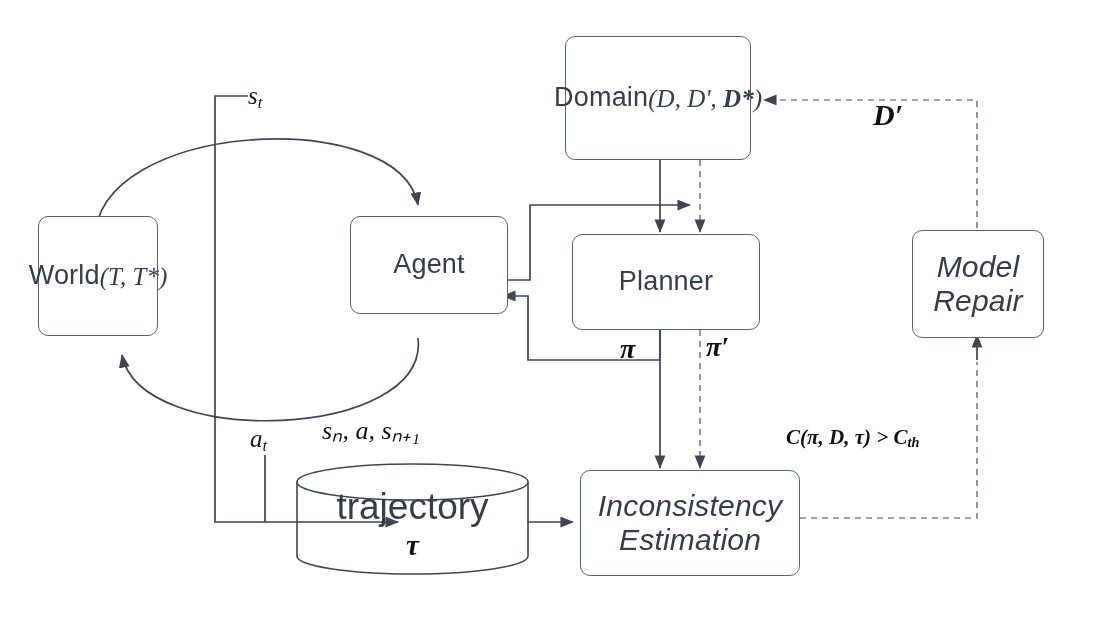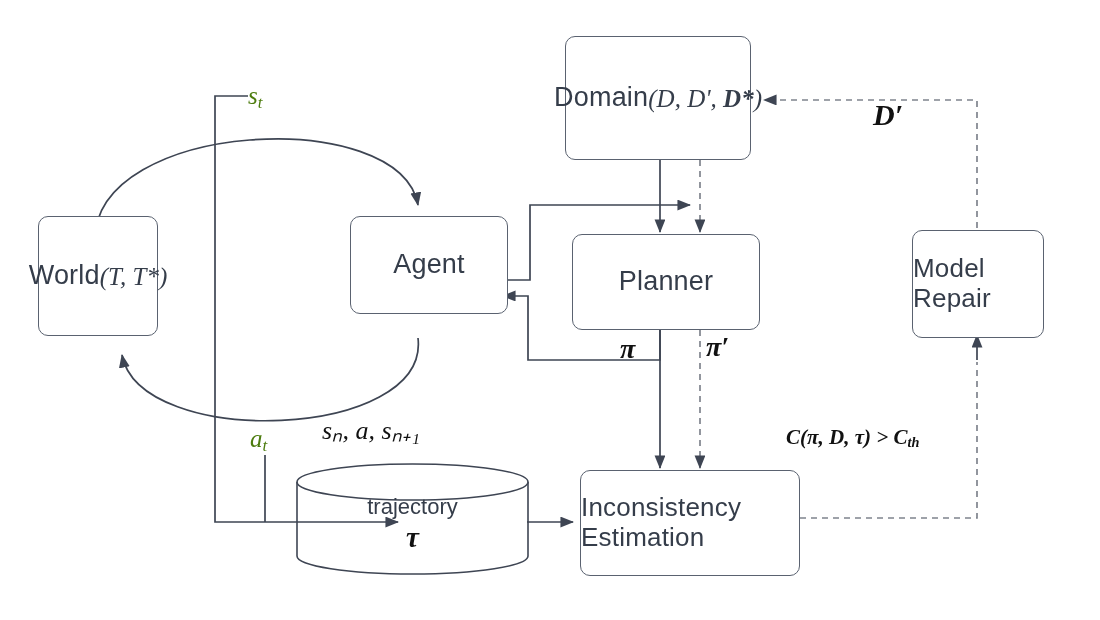--- a/index.html
+++ b/index.html
@@ -34,22 +34,24 @@
     color: #353d4a;
     font-family: "Liberation Sans", sans-serif;
     line-height: 1.15;
   }
   .node .title {
     font-size: 27px;
     letter-spacing: 0.2px;
     white-space: nowrap;
   }
   .node .title.two-line {
-    font-size: 26px;
+    font-size: 30px;
+    text-align: center;
     white-space: normal;
+    font-style: italic;
   }
   .node .sub {
     font-family: "Liberation Serif", serif;
     font-style: italic;
     font-size: 25px;
     margin-top: 2px;
     white-space: nowrap;
   }
   .node .sub b {
     font-weight: bold;
@@ -72,41 +74,41 @@
     height: 100%;
     display: flex;
     flex-direction: column;
     align-items: center;
     justify-content: center;
     color: #353d4a;
     padding-top: 10px;
     box-sizing: border-box;
   }
   .cyl .cyl-label .t1 {
-    font-size: 22px;
+    font-size: 37px;
     font-family: "Liberation Sans", sans-serif;
   }
   .cyl .cyl-label .t2 {
     font-size: 29px;
     font-family: "Liberation Serif", serif;
     font-style: italic;
     font-weight: bold;
     color: #111111;
     margin-top: 1px;
   }
 
   .lbl {
     position: absolute;
     white-space: nowrap;
     font-family: "Liberation Serif", serif;
     font-style: italic;
     color: #111111;
   }
   .lbl.dim {
-    color: #4d7c0f;
+    color: #0f172a;
   }
   .lbl .b {
     font-weight: bold;
   }
   .lbl sub {
     font-size: 0.68em;
     vertical-align: -0.22em;
     font-style: italic;
   }
 </style>

